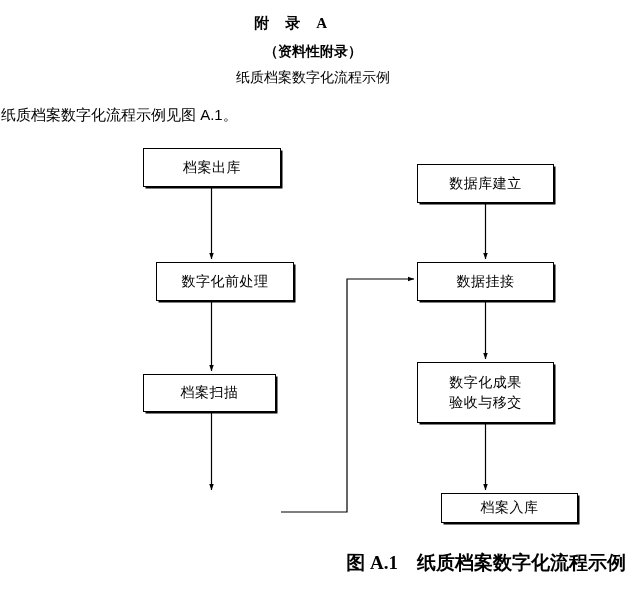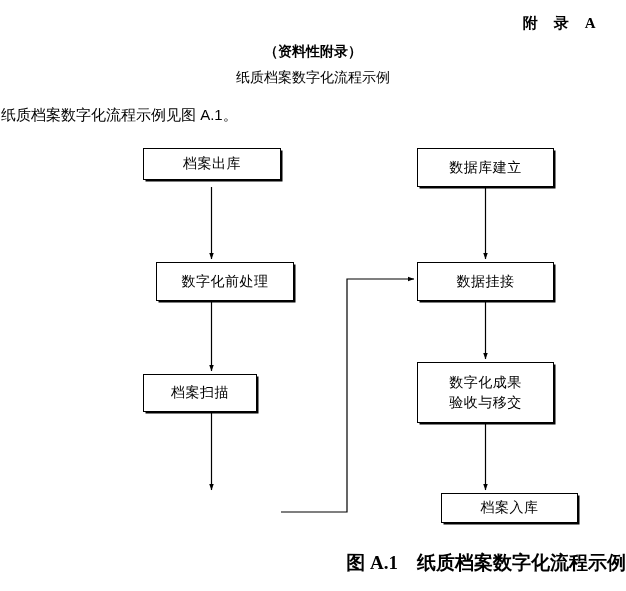--- a/index.html
+++ b/index.html
@@ -15,27 +15,26 @@
     color: #000000;
     overflow: hidden;
   }
 
   
   .appendix-title {
     position: absolute;
     left: 0;
     top: 14px;
     width: 582px;
-    text-align: right;
+    text-align: center;
     font-family: "Liberation Serif", "DejaVu Serif", serif;
     font-weight: bold;
     font-size: 15px;
     letter-spacing: 0.5px;
     white-space: pre;
-    margin-left: 14px;
   }
   .appendix-subtitle {
     position: absolute;
     left: 0;
     top: 43px;
     width: 626px;
     text-align: center;
     font-family: "DejaVu Sans", "Liberation Sans", sans-serif;
     font-weight: bold;
     font-size: 14px;
@@ -140,28 +139,28 @@
 
     <path d="M281,512 L347,512 L347,279 L414,279" fill="none" stroke="#000000" stroke-width="1.2" marker-end="url(#arrowhead)"></path>
 
     <line x1="485.5" y1="187" x2="485.5" y2="259" stroke="#000000" stroke-width="1.2" marker-end="url(#arrowhead)"></line>
 
     <line x1="485.5" y1="301" x2="485.5" y2="359" stroke="#000000" stroke-width="1.2" marker-end="url(#arrowhead)"></line>
 
     <line x1="485.5" y1="423" x2="485.5" y2="490" stroke="#000000" stroke-width="1.2" marker-end="url(#arrowhead)"></line>
   </svg>
 
-  <div class="node" style="left:143px; top:148px; width:138px; height:32px;">档案出库</div>
+  <div class="node" style="left:143px; top:148px; width:138px; height:39px;">档案出库</div>
 
   <div class="node" style="left:156px; top:262px; width:138px; height:39px;">数字化前处理</div>
 
-  <div class="node" style="left:143px; top:374px; width:114px; height:38px;">档案扫描</div>
+  <div class="node" style="left:143px; top:374px; width:133px; height:38px;">档案扫描</div>
 
 
-  <div class="node" style="left:417px; top:148px; width:137px; height:39px;">数据库建立</div>
+  <div class="node" style="left:417px; top:164px; width:137px; height:39px;">数据库建立</div>
 
   <div class="node" style="left:417px; top:262px; width:137px; height:39px;">数据挂接</div>
 
   <div class="node" style="left:417px; top:362px; width:137px; height:61px;">数字化成果
 验收与移交</div>
 
   <div class="node" style="left:417px; top:493px; width:137px; height:30px;margin-left:24px;">档案入库</div>
 
 </div>
 

